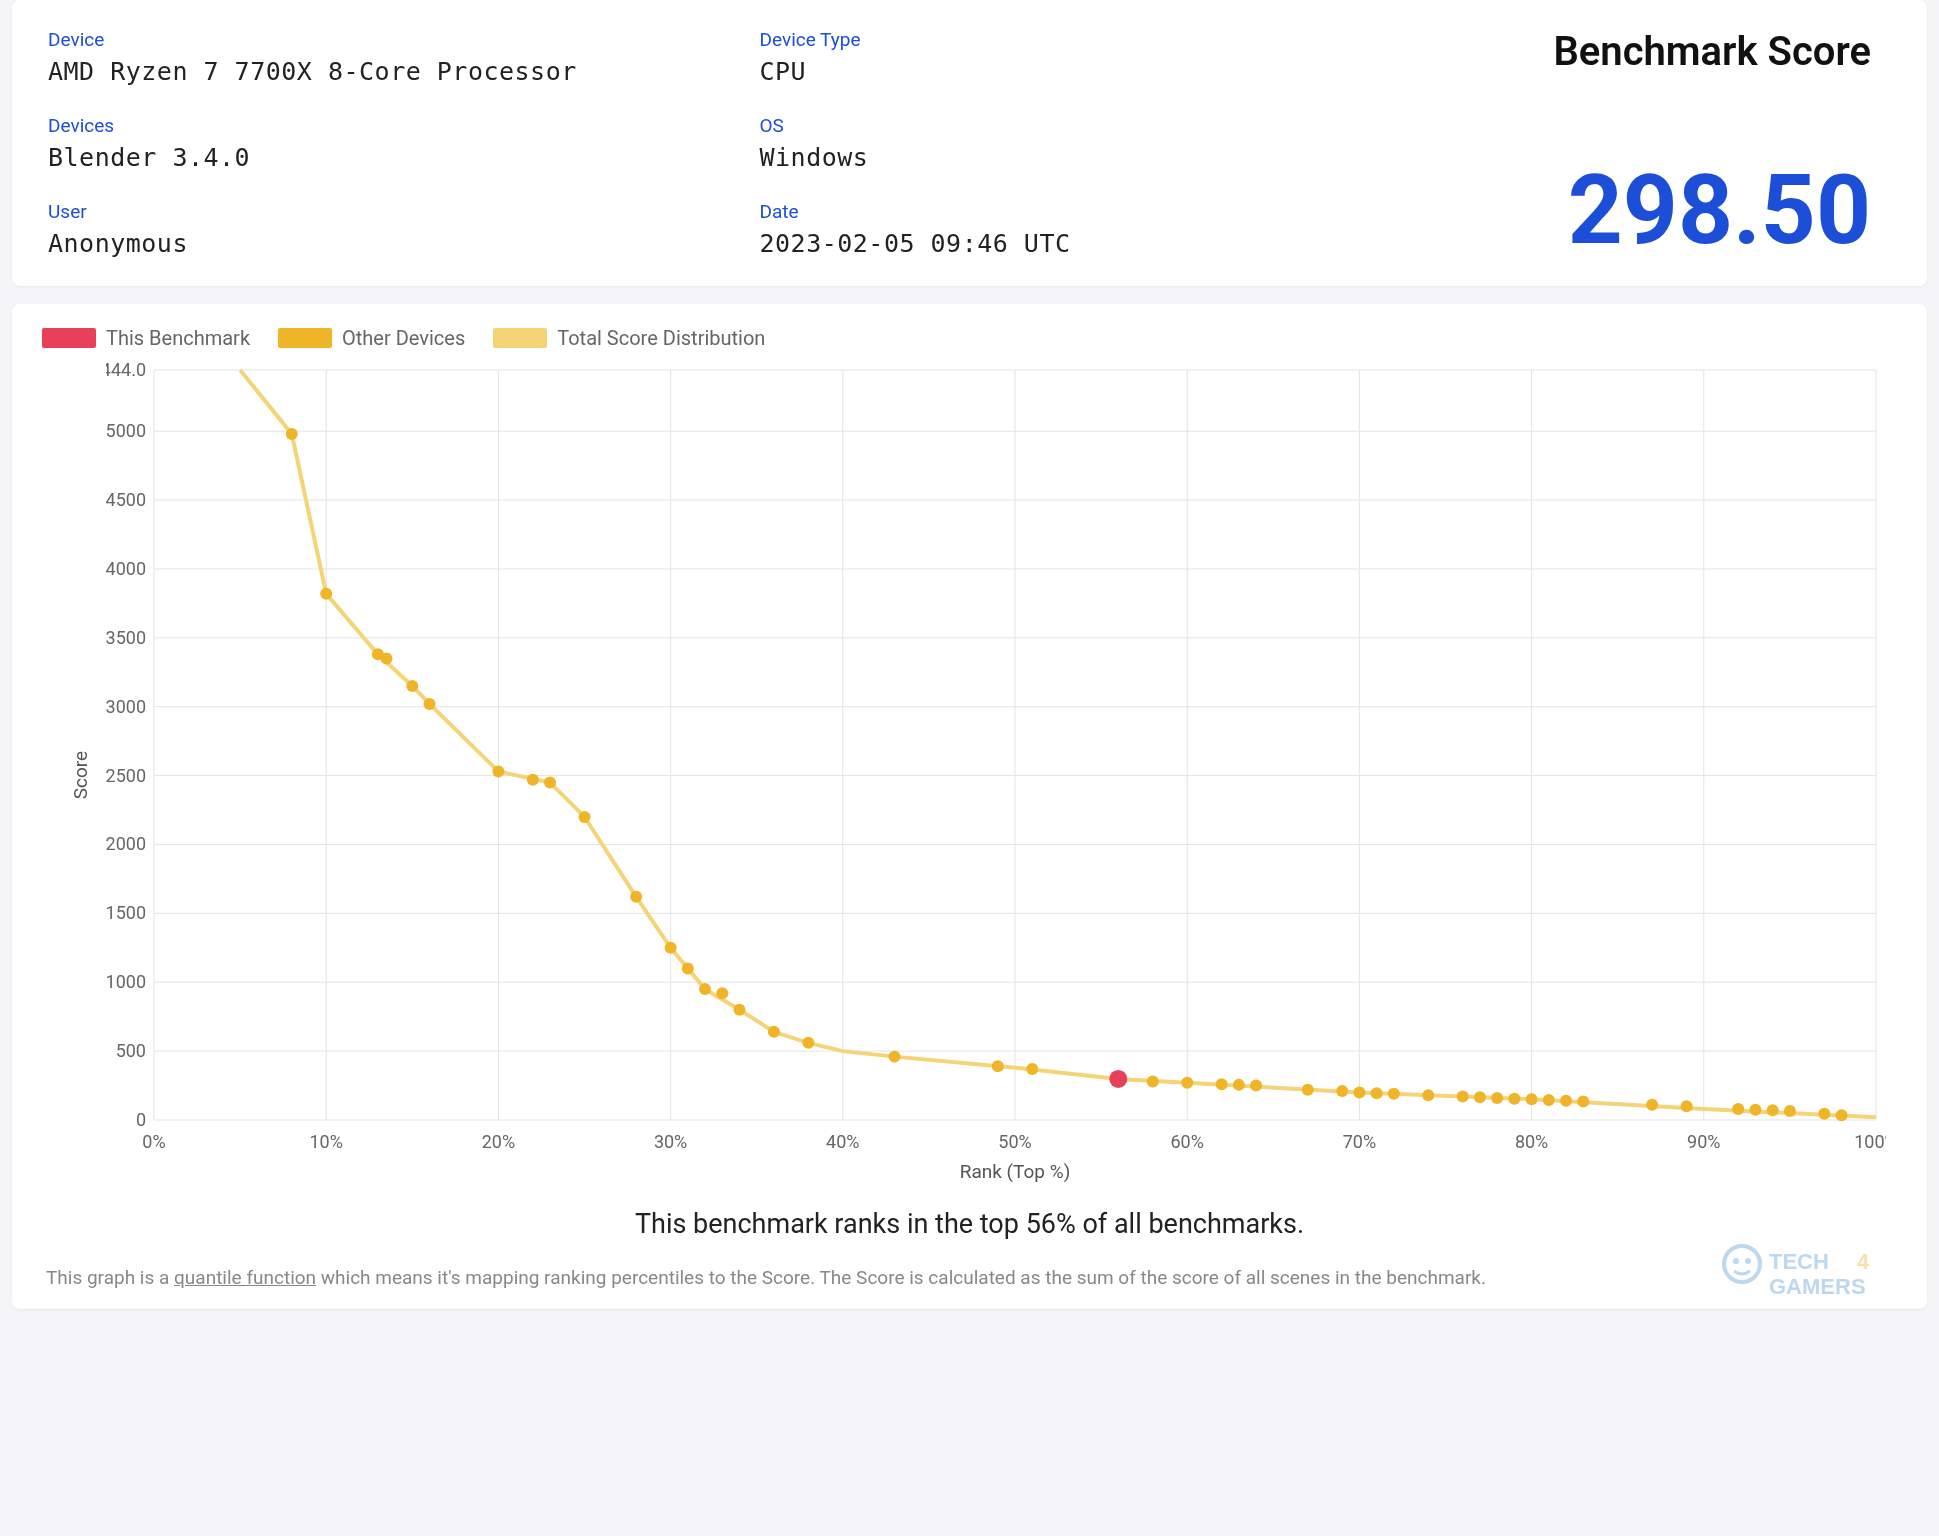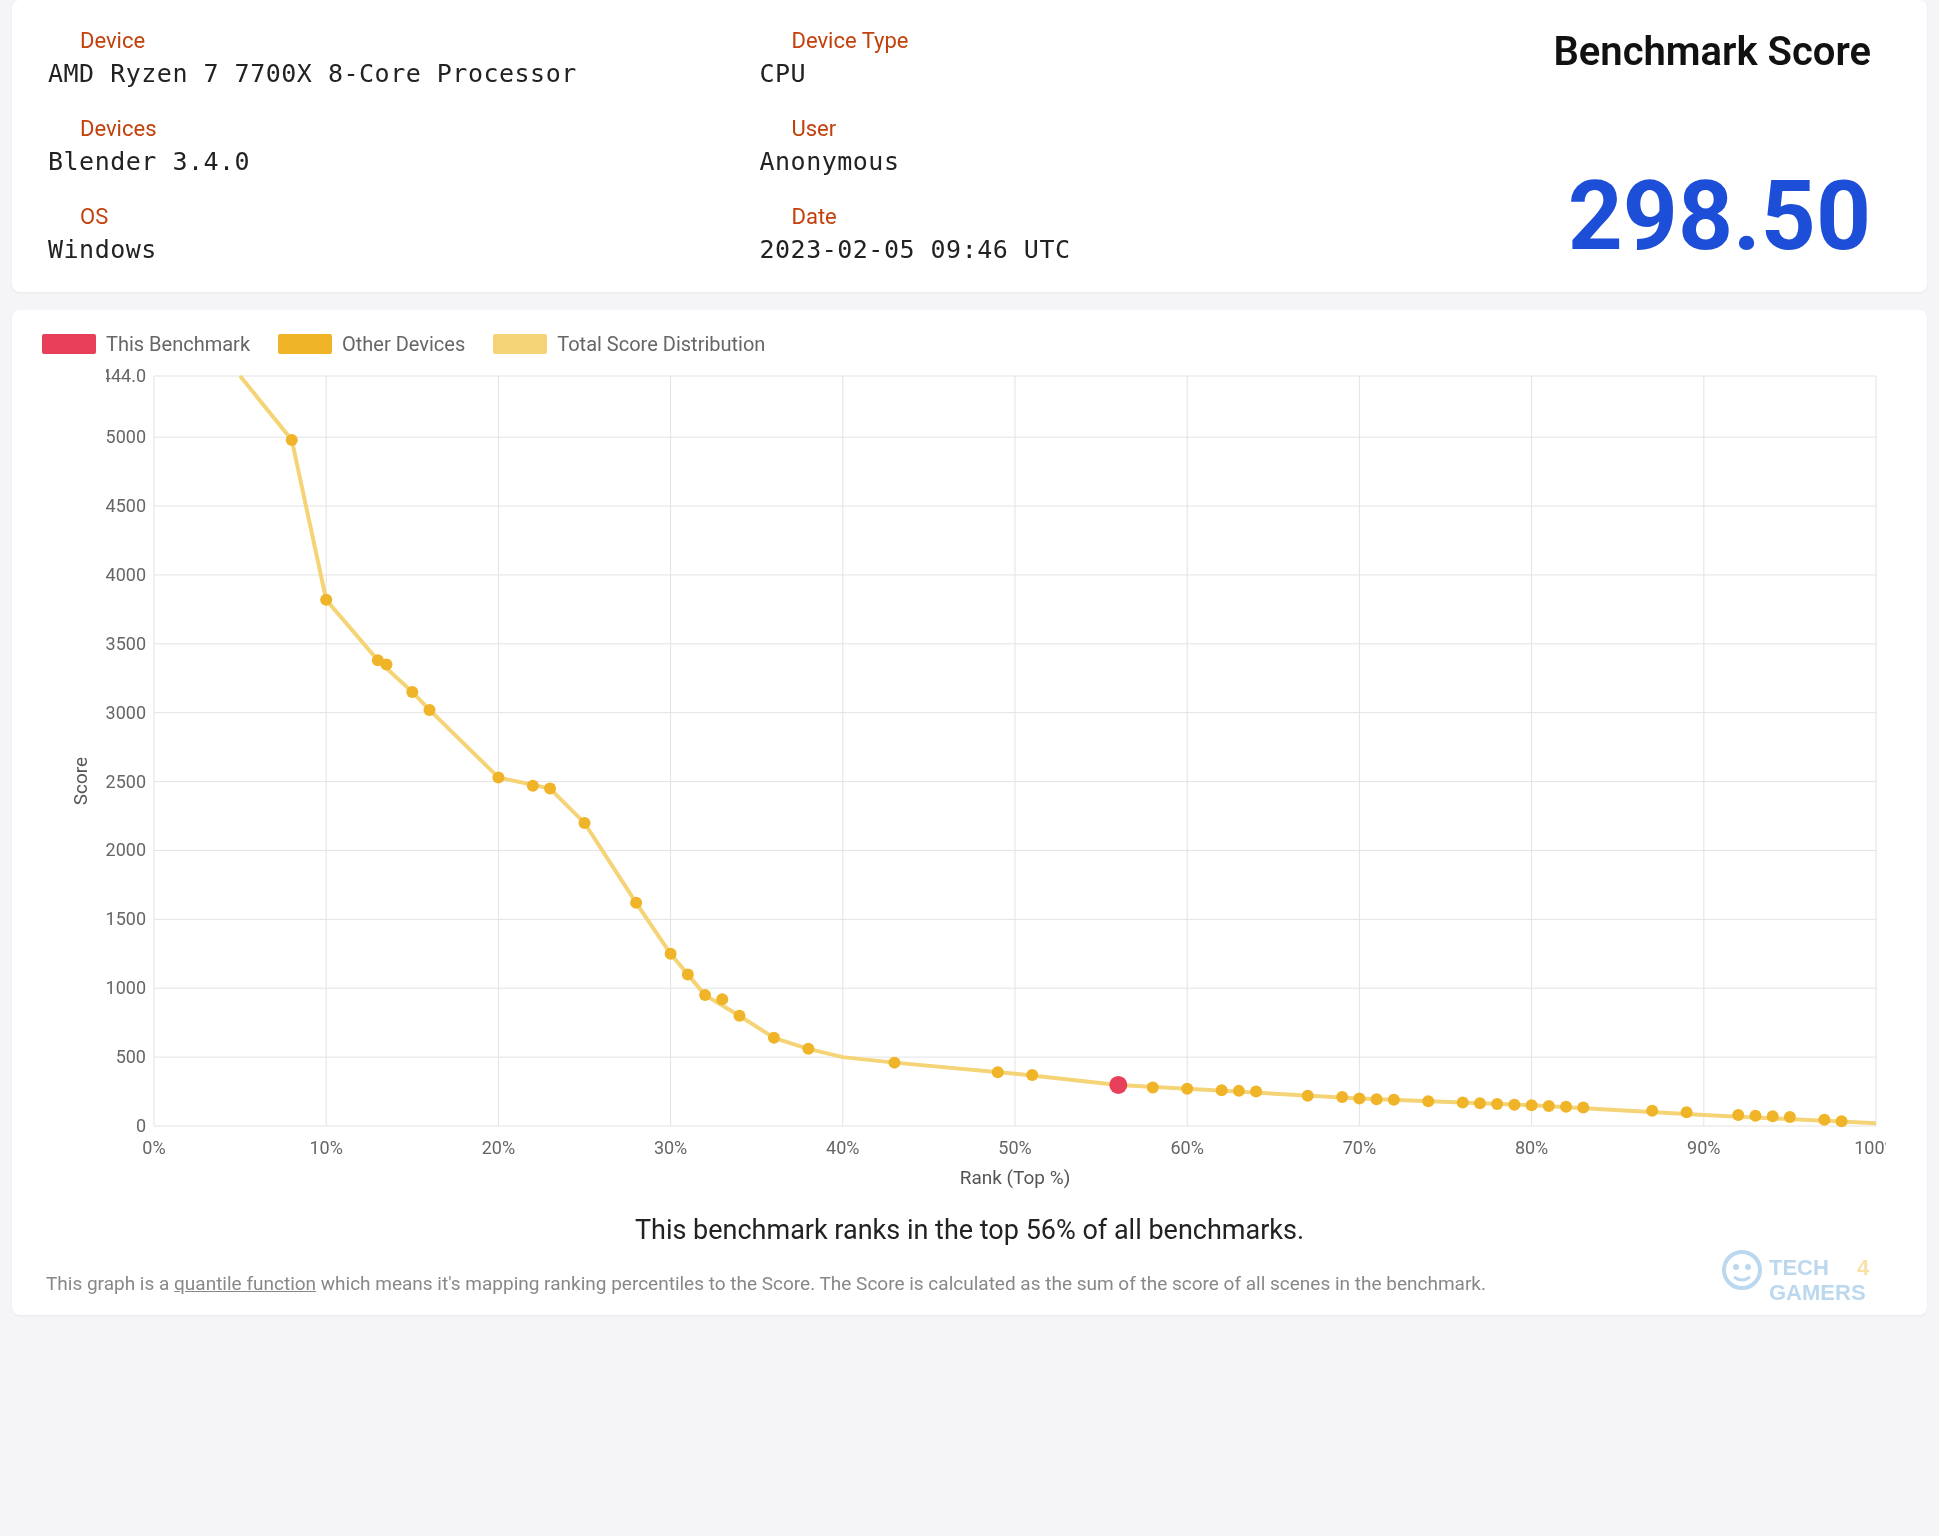--- a/index.html
+++ b/index.html
@@ -1,21 +1,21 @@
 <!DOCTYPE html>
 <html><head>
 <meta charset="utf-8">
 <style>
   html,body{margin:0;padding:0;background:#f5f5f7;font-family:-apple-system,BlinkMacSystemFont,"Segoe UI",Roboto,Arial,sans-serif;color:#333;}
   .page{width:1939px;height:1536px;box-sizing:border-box;padding:0 12px;}
   .card{background:#fff;border-radius:8px;box-shadow:0 1px 3px rgba(0,0,0,0.05);padding:28px 36px;margin-bottom:18px;}
   .info-card{display:flex;gap:20px;align-items:stretch;}
   .info-left{flex:1;display:grid;grid-template-columns:1fr 1fr;column-gap:60px;row-gap:28px;}
   .field{}
-  .field-label{font-size:22px;color:#c2410c;margin-bottom:6px;margin-left:32px;}
+  .field-label{font-size:19px;color:#1d4ed8;margin-bottom:6px;}
   .field-value{font-size:25px;color:#222;font-family:ui-monospace,Menlo,Consolas,monospace;letter-spacing:0.5px;}
   .score-block{display:flex;flex-direction:column;align-items:flex-end;justify-content:space-between;padding-right:20px;min-width:440px;}
   .score-label{font-size:40px;font-weight:600;color:#111;margin-bottom:4px;}
   .score-value{font-size:96px;font-weight:700;color:#1d4ed8;line-height:1;}
   .chart-card{padding:22px 30px 20px 30px;}
   .legend{display:flex;justify-content:flex-start;gap:28px;font-size:20px;color:#666;margin-bottom:6px;}
   .legend-item{display:flex;align-items:center;gap:10px;}
   .swatch{width:54px;height:20px;border-radius:2px;}
   .sw-this{background:#e8405a;}
   .sw-other{background:#f0b429;}
@@ -46,26 +46,26 @@
     </div>
     <div class="field">
       <div class="field-label">Device Type</div>
       <div class="field-value">CPU</div>
     </div>
     <div class="field">
       <div class="field-label">Devices</div>
       <div class="field-value">Blender 3.4.0</div>
     </div>
     <div class="field">
+      <div class="field-label">OS</div>
+      <div class="field-value">Windows</div>
+    </div>
+    <div class="field">
       <div class="field-label">User</div>
       <div class="field-value">Anonymous</div>
-    </div>
-    <div class="field">
-      <div class="field-label">OS</div>
-      <div class="field-value">Windows</div>
     </div>
     <div class="field">
       <div class="field-label">Date</div>
       <div class="field-value">2023-02-05 09:46 UTC</div>
     </div>
   </div>
   <div class="score-block">
     <div class="score-label">Benchmark Score</div>
     <div class="score-value">298.50</div>
   </div>

